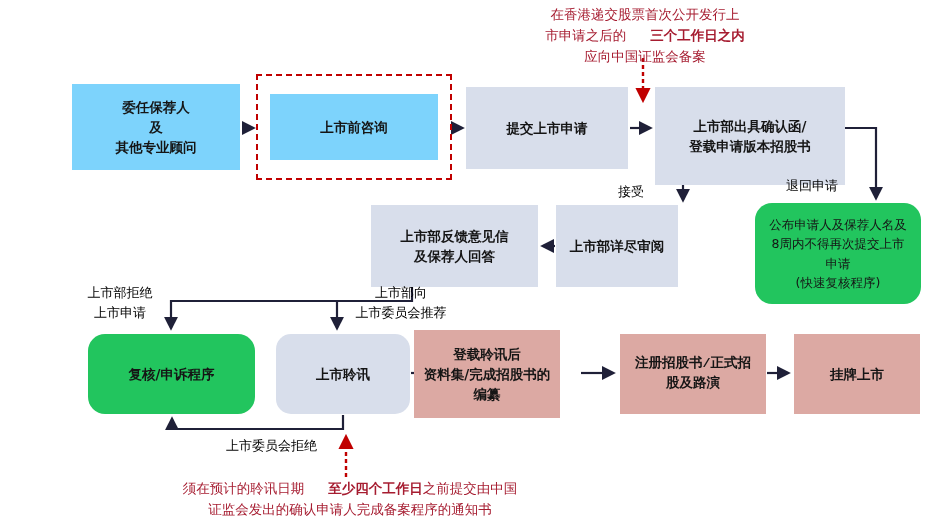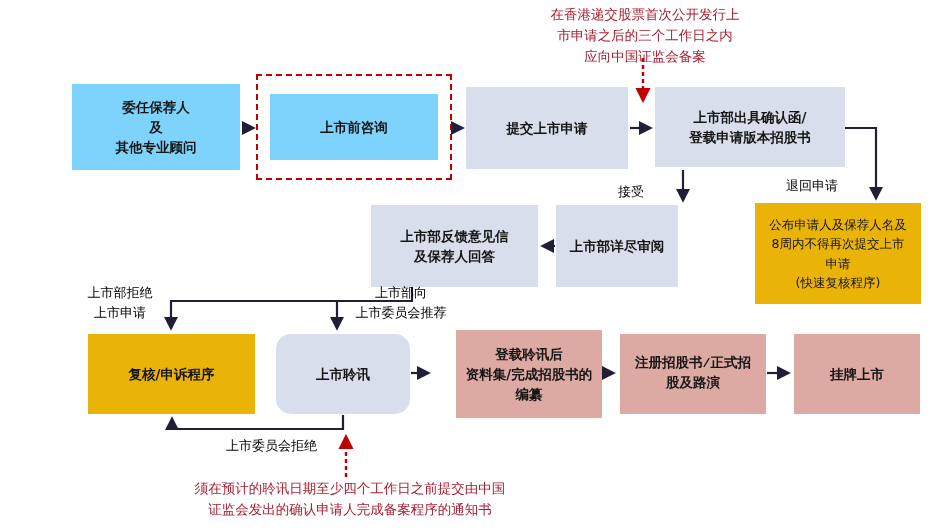--- a/index.html
+++ b/index.html
@@ -14,37 +14,37 @@
   .node{
     position:absolute;
     display:flex;align-items:center;justify-content:center;
     text-align:center;
     font-size:13.5px;font-weight:bold;color:#151515;
     line-height:1.5;white-space:pre-line;
     box-sizing:border-box;padding:4px 6px;
   }
   .node.yellow{background:#7dd3fc;}
   .node.blue{background:#D8DEEB;}
-  .node.gray{background:#eab308;}
+  .node.gray{background:#22c55e;border-radius:17px;}
   .node.pink{background:#DCA9A3;}
   .node.small{font-weight:400;font-size:12.5px;line-height:1.55;}
   .dashed-frame{
     position:absolute;box-sizing:border-box;
     border:2.5px dashed #C00000;background:transparent;
   }
   .rlabel{
     position:absolute;color:#000000;
     font-size:13px;line-height:1.55;white-space:pre-line;
     text-align:center;
   }
   .note{
     position:absolute;color:#A61C30;
     font-size:13.5px;line-height:1.55;text-align:center;
   }
-  .note b{font-weight:normal;}
+  .note b{font-weight:bold;padding-left:24px;}
 </style>
 </head>
 <body>
 
 <div class="stage">
 
   <svg class="wires" viewBox="0 0 946 531">
     <defs>
       <marker id="mD" viewBox="0 0 10 10" refX="8" refY="5" markerWidth="6.5" markerHeight="6.5" orient="auto">
         <path d="M0,0 L10,5 L0,10 z" fill="#1F2038"></path>
@@ -85,42 +85,42 @@
   </div>
 
   <div class="node yellow" style="left:72px;top:84px;width:168px;height:86px;">委任保荐人
 及
 其他专业顾问</div>
 
   <div class="dashed-frame" style="left:256px;top:74px;width:196px;height:106px;"></div>
   <div class="node yellow" style="left:270px;top:94px;width:168px;height:66px;">上市前咨询</div>
 
   <div class="node blue" style="left:466px;top:87px;width:162px;height:82px;">提交上市申请</div>
-  <div class="node blue" style="left:655px;top:87px;width:190px;height:80px;">上市部出具确认函/
+  <div class="node blue" style="left:655px;top:87px;width:190px;height:98px;">上市部出具确认函/
 登载申请版本招股书</div>
 
   <div class="rlabel" style="left:618px;top:182px;">接受</div>
   <div class="rlabel" style="left:786px;top:176px;">退回申请</div>
 
   <div class="node blue" style="left:371px;top:205px;width:167px;height:82px;">上市部反馈意见信
 及保荐人回答</div>
   <div class="node blue" style="left:556px;top:205px;width:122px;height:82px;">上市部详尽审阅</div>
   <div class="node gray small" style="left:755px;top:203px;width:166px;height:101px;">公布申请人及保荐人名及
 8周内不得再次提交上市
 申请
 (快速复核程序)</div>
 
   <div class="rlabel" style="left:72px;top:283px;width:96px;">上市部拒绝
 上市申请</div>
   <div class="rlabel" style="left:348px;top:283px;width:106px;">上市部向
 上市委员会推荐</div>
 
   <div class="node gray" style="left:88px;top:334px;width:167px;height:80px;">复核/申诉程序</div>
   <div class="node blue" style="left:276px;top:334px;width:134px;height:80px;border-radius:15px;">上市聆讯</div>
-  <div class="node pink" style="left:456px;top:330px;width:146px;height:88px;">登载聆讯后
+  <div class="node pink" style="left:414px;top:330px;width:146px;height:88px;">登载聆讯后
 资料集/完成招股书的
 编纂</div>
   <div class="node pink" style="left:620px;top:334px;width:146px;height:80px;font-family:Liberation Mono, monospace;">注册招股书/正式招
 股及路演</div>
   <div class="node pink" style="left:794px;top:334px;width:126px;height:80px;">挂牌上市</div>
 
   <div class="rlabel" style="left:226px;top:436px;">上市委员会拒绝</div>
 
   <div class="note" style="left:150px;top:478px;width:400px;">
     <div><span>须在预计的聆讯日期</span><b>至少四个工作日</b><span>之前提交由中国</span></div>

